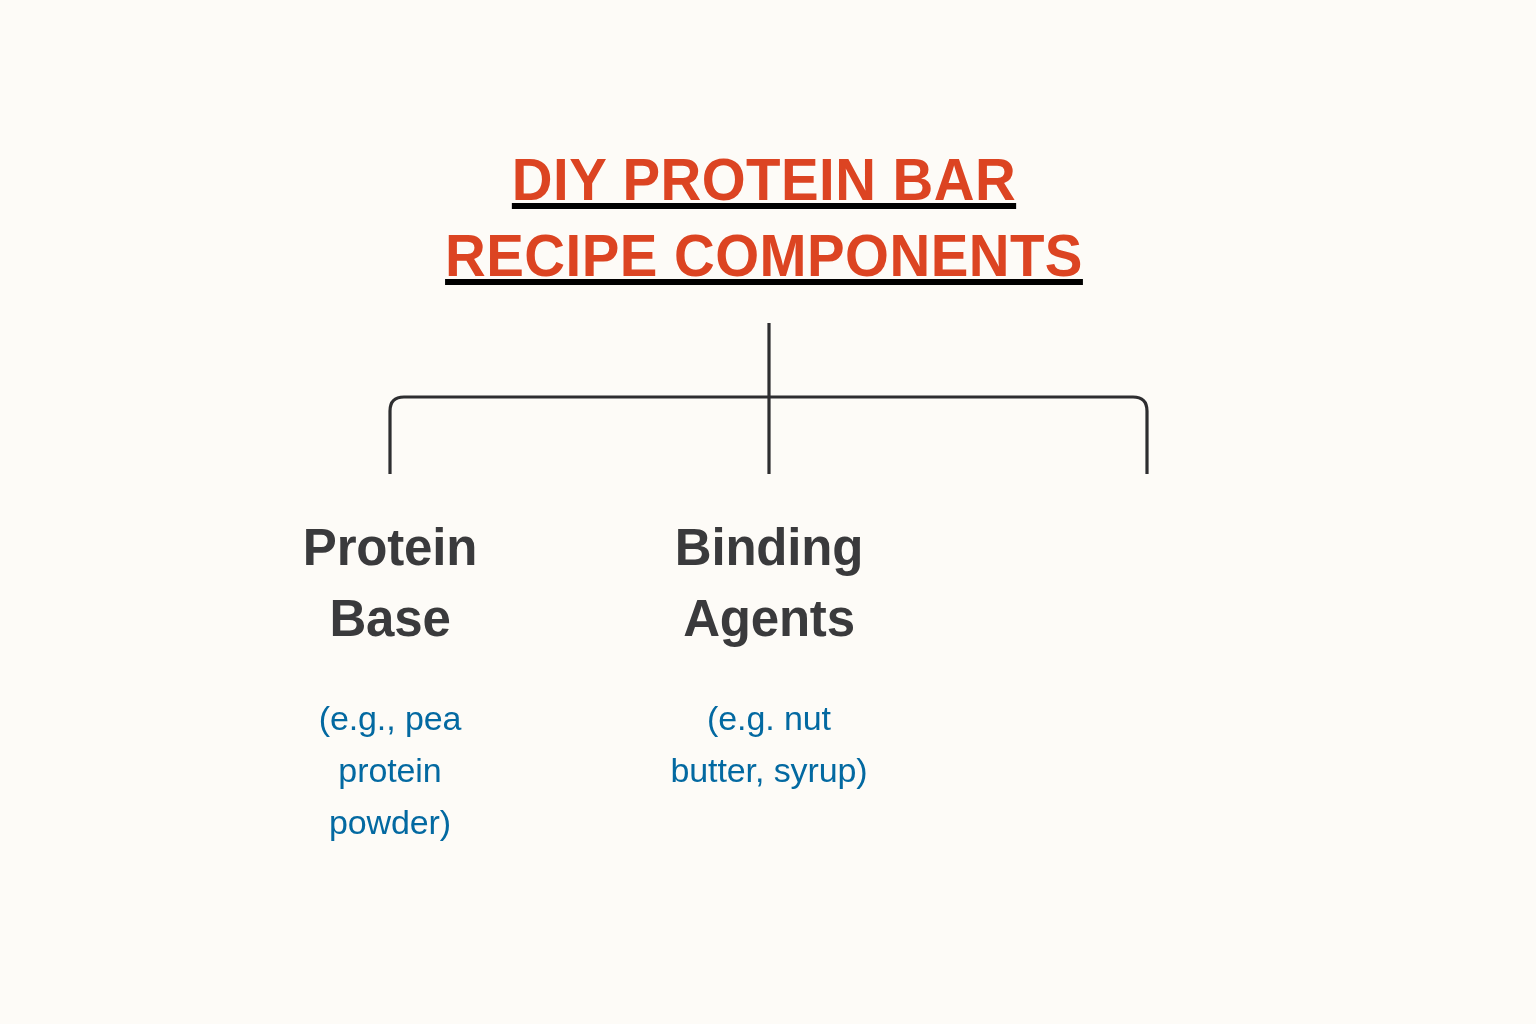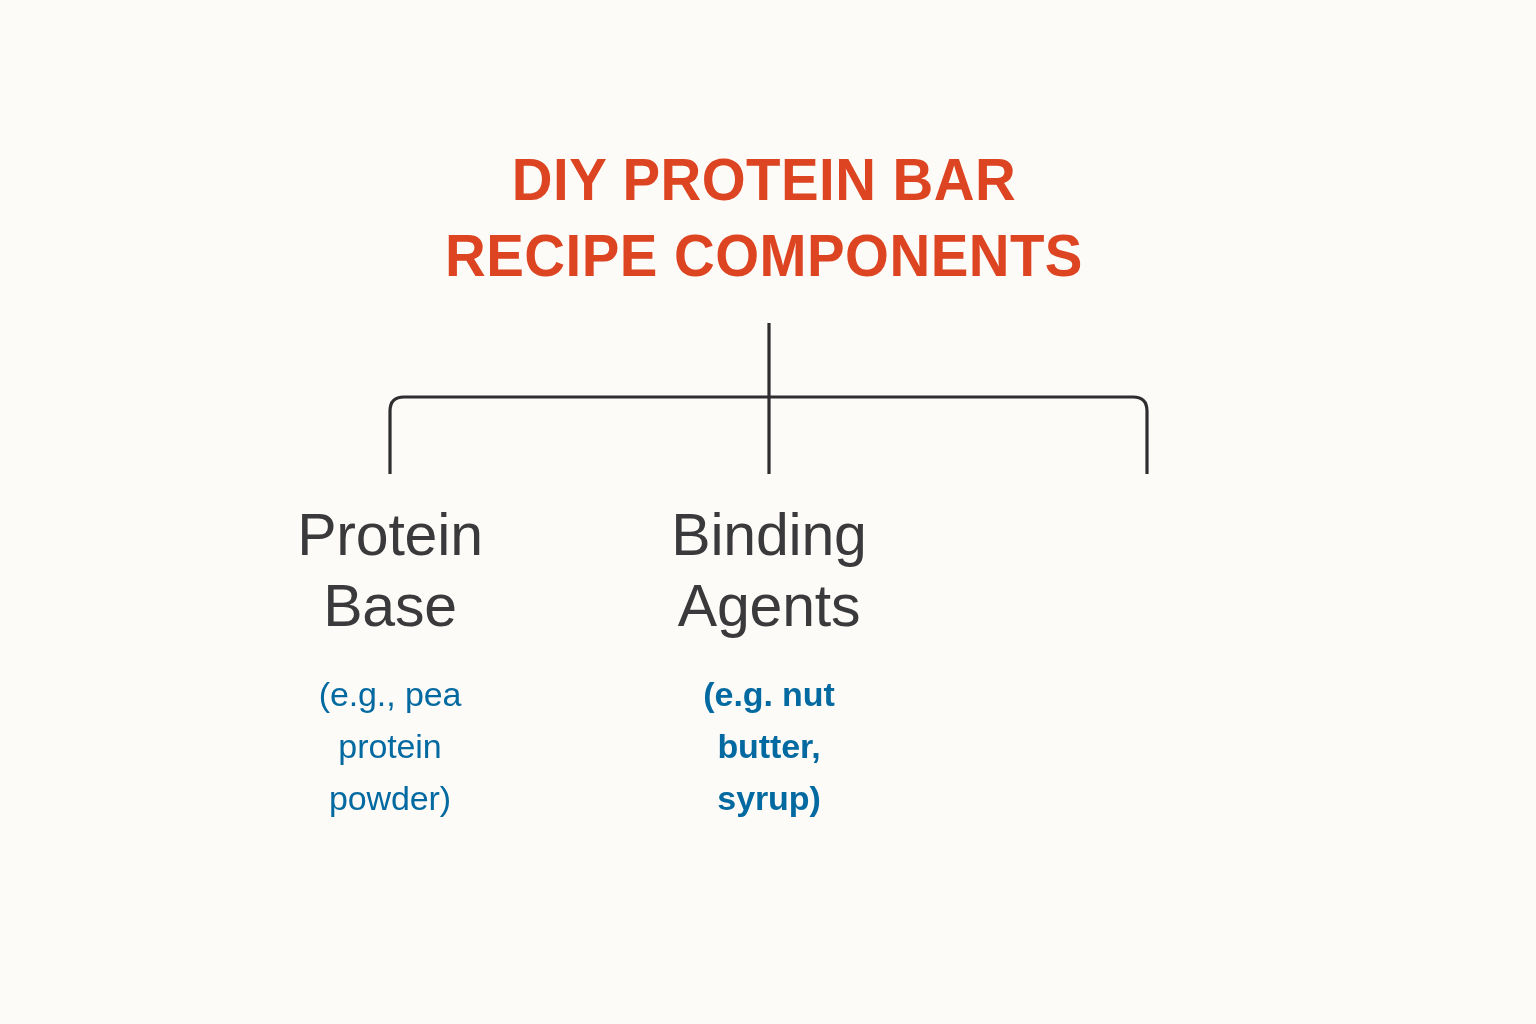--- a/index.html
+++ b/index.html
@@ -19,20 +19,21 @@
     height: 1024px;
   }
 
   
   #title-block {
     position: absolute;
     left: 0;
     top: 142px;
     width: 1528px;
     text-align: center;
+    text-decoration: underline;
   }
   .title-line {
     display: block;
     color: #DC4422;
     font-family: "Liberation Sans Narrow", "Liberation Sans", sans-serif;
     font-weight: bold;
     font-size: 60px;
     line-height: 76px;
     letter-spacing: 0.5px;
     transform: scaleX(0.94);
@@ -57,25 +58,25 @@
     width: 1536px;
     height: 340px;
   }
   .column {
     position: absolute;
     top: 0;
     text-align: center;
   }
   .col-heading {
     color: #3A3A3C;
-    font-size: 59px;
+    font-size: 51px;
     line-height: 71px;
-    font-weight: normal;
+    font-weight: bold;
     letter-spacing: -0.2px;
-    margin: 4px;
+    margin: 16px;
     white-space: pre-line;
   }
   .col-sub {
     color: #0369a1;
     font-size: 34px;
     line-height: 52px;
     margin: 0;
     padding-top: 22px;
     letter-spacing: -0.1px;
   }
@@ -85,21 +86,21 @@
     left: 260px;
     width: 260px;
   }
   #column-protein-base .col-sub { padding-left: 24px; padding-right: 24px; }
 
   
   #column-binding-agents {
     left: 639px;
     width: 260px;
   }
-  #column-binding-agents .col-sub { padding-left: 28px; padding-right: 28px; font-weight: bold; }
+  #column-binding-agents .col-sub { padding-left: 28px; padding-right: 28px; }
 
   
   #column-flavor-addins {
     left: 987px;
     width: 320px;
   }
 </style>
 </head>
 <body>
 

